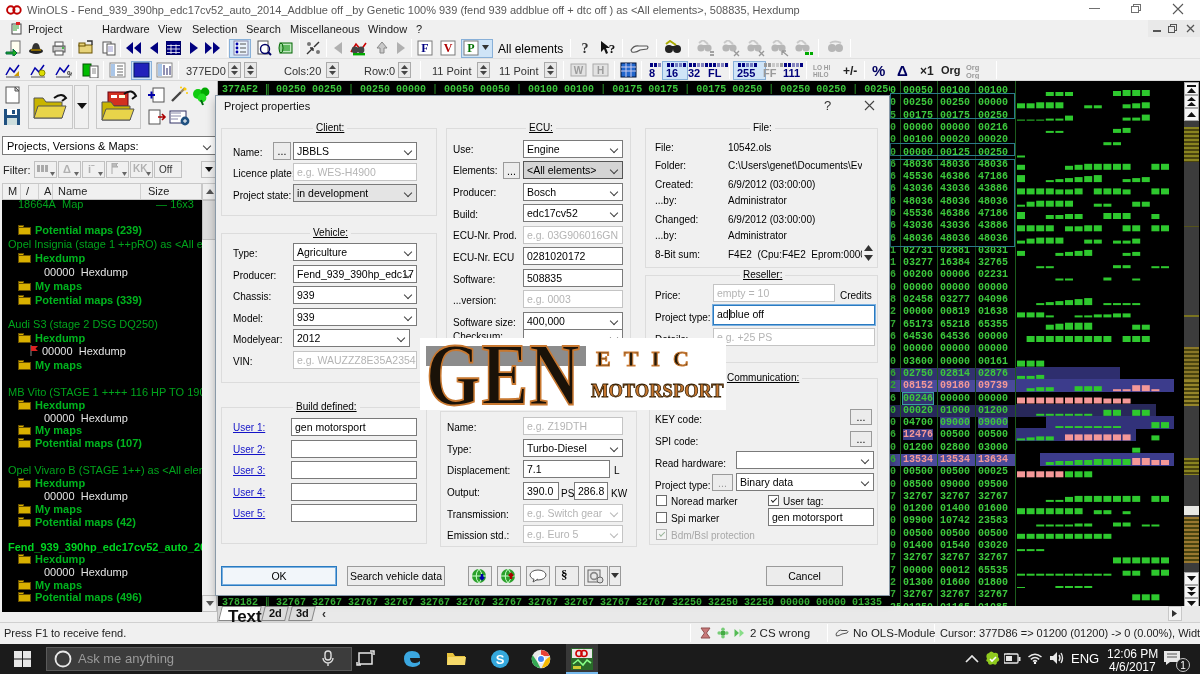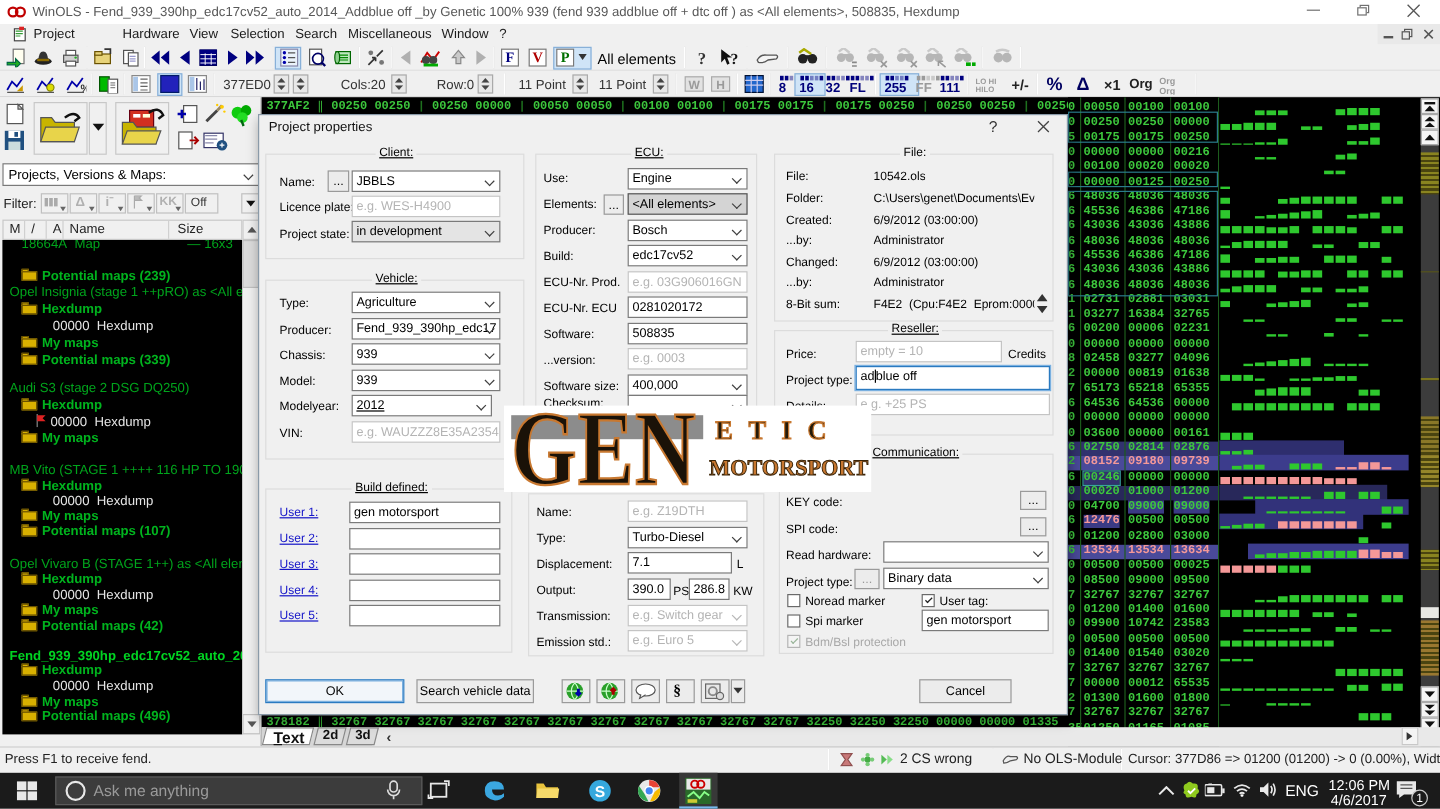--- a/index.html
+++ b/index.html
@@ -994,21 +994,21 @@
     <path d="M0 5 L4.5 9 L9 5 Z" fill="#111"></path>
   </svg>
 <div class="ab" style="left:1184px;top:598px;width:15px;height:13px;background:#f5f5f5;border:1px solid #aaa"></div>
 <svg class="ab" style="left:1187px;top:601px" width="9" height="5" viewBox="0 0 9 5">
     <path d="M0 0 L4.5 5 L9 0 Z" fill="#111"></path>
   </svg>
 <div class="ab" style="left:1187px;top:607px;width:9px;height:2px;background:#111"></div>
 <div class="ab" style="left:218px;top:606px;width:982px;height:16px;background:#e9e9e9"></div>
 <div class="ab" style="left:218px;top:606px;width:92px;height:16px;background:#d6d6d6"></div>
 <div class="ab" style="left:220px;top:606px;width:40px;height:15px;background:#fff;border:1px solid #888;transform:skewX(-14deg)"></div>
-<div class="ab" style="left:228px;top:607px;font-size:13px;font-weight:bold;color:#111"><u>T</u>ext</div>
+<div class="ab" style="left:228px;top:607px;font-size:17px;font-weight:bold;color:#111"><u>T</u>ext</div>
 <div class="ab" style="left:263px;top:606px;width:24px;height:15px;background:#dcdcdc;border:1px solid #888;transform:skewX(-14deg)"></div>
 <div class="ab" style="left:269px;top:607px;font-size:11px;font-weight:bold;color:#111">2d</div>
 <div class="ab" style="left:290px;top:606px;width:24px;height:15px;background:#dcdcdc;border:1px solid #888;transform:skewX(-14deg)"></div>
 <div class="ab" style="left:296px;top:607px;font-size:11px;font-weight:bold;color:#111">3d</div>
 <div class="ab" style="left:322px;top:607px;font-size:12px;font-weight:bold;color:#333">‹</div>
 <div class="ab" style="left:1168px;top:606px;width:14px;height:15px;background:#f4f4f4;border:1px solid #c8c8c8"></div>
 <svg class="ab" style="left:1172px;top:610px" width="5" height="7" viewBox="0 0 5 7">
     <path d="M0 0 L5 3.5 L0 7 Z" fill="#333"></path>
   </svg>
 <div class="ab dlg" style="left:215px;top:95px;width:675px;height:501px"></div>
@@ -1033,21 +1033,21 @@
 <div class="ab lbl" style="left:233px;top:248px;">Type:</div>
 <div class="ab lbl" style="left:233px;top:270px;">Producer:</div>
 <div class="ab lbl" style="left:233px;top:291px;">Chassis:</div>
 <div class="ab lbl" style="left:233px;top:313px;">Model:</div>
 <div class="ab lbl" style="left:233px;top:334px;">Modelyear:</div>
 <div class="ab lbl" style="left:233px;top:356px;">VIN:</div>
 <div class="ab fld cb" style="left:293px;top:243px;width:124px;height:18px;">Agriculture<span class="chev"></span></div>
 <div class="ab fld cb" style="left:293px;top:265px;width:124px;height:18px;">Fend_939_390hp_edc17<span class="chev"></span></div>
 <div class="ab fld cb" style="left:293px;top:286px;width:124px;height:18px;">939<span class="chev"></span></div>
 <div class="ab fld cb" style="left:293px;top:308px;width:124px;height:18px;">939<span class="chev"></span></div>
-<div class="ab fld cb" style="left:293px;top:329px;width:117px;height:18px;text-decoration:underline;">2012<span class="chev"></span></div>
+<div class="ab fld cb" style="left:293px;top:329px;width:117px;height:18px;">2012<span class="chev"></span></div>
 <div class="ab fld ph" style="left:293px;top:351px;width:124px;height:18px;">e.g. WAUZZZ8E35A23542</div>
 <div class="ab grp" style="left:221px;top:407px;width:206px;height:137px">
     <div class="ghead" style="left:71px;">Build defined:</div>
   </div>
 <div class="ab lbl" style="left:233px;top:422px;"><span class="blue-u">User 1:</span></div>
 <div class="ab fld" style="left:291px;top:418px;width:126px;height:18px;">gen motorsport</div>
 <div class="ab lbl" style="left:233px;top:444px;"><span class="blue-u">User 2:</span></div>
 <div class="ab fld" style="left:291px;top:440px;width:126px;height:18px;"></div>
 <div class="ab lbl" style="left:233px;top:465px;"><span class="blue-u">User 3:</span></div>
 <div class="ab fld" style="left:291px;top:461px;width:126px;height:18px;"></div>

